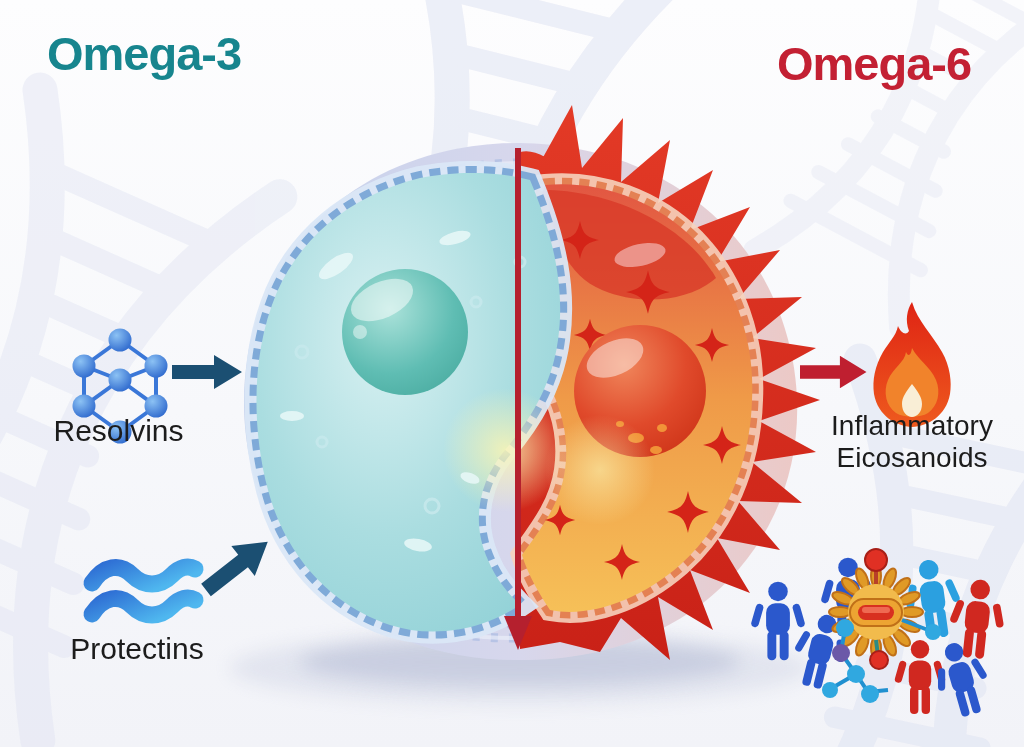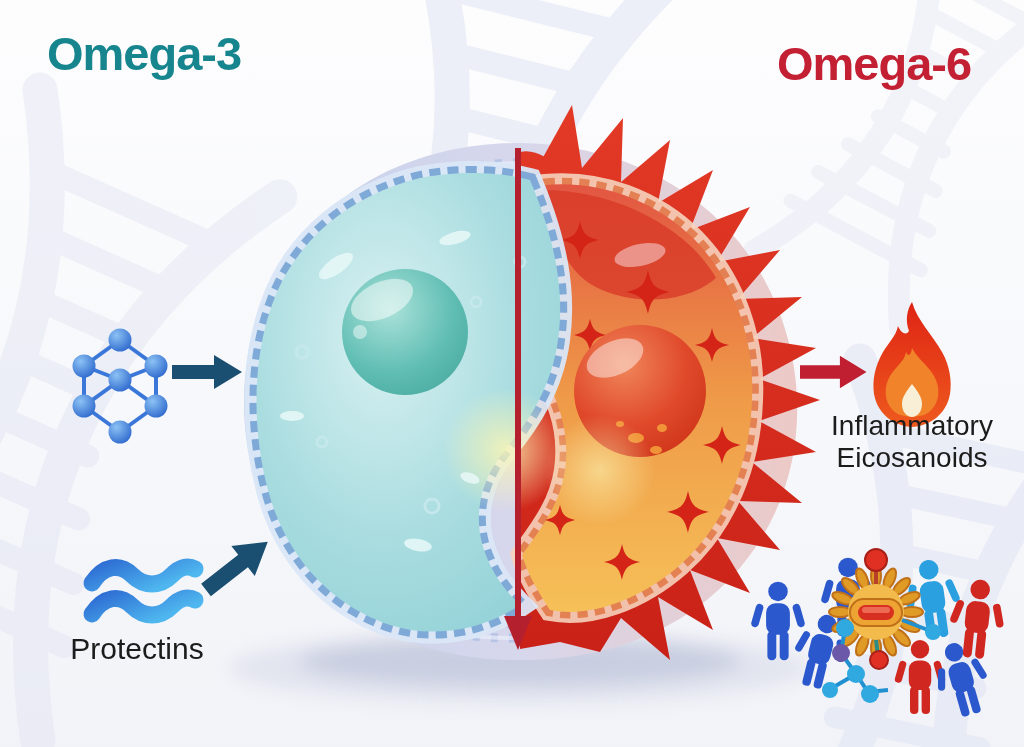--- a/index.html
+++ b/index.html
@@ -320,20 +320,21 @@
         <circle cx="856" cy="674" r="9" fill="#30a8e0"></circle>
         <circle cx="830" cy="690" r="8" fill="#30a8e0"></circle>
         <circle cx="870" cy="694" r="9" fill="#30a8e0"></circle>
       </g>
     </g>
   </svg>
 
   <div class="title title-omega3">Omega-3</div>
   <div class="title title-omega6">Omega-6</div>
 
+  <div class="lbl lbl-resolvins">Resolvins</div>
   <div class="lbl lbl-inflammatory">
     <span>Inflammatory</span><br>
     <span>Eicosanoids</span>
   </div>
 
   <div class="lbl lbl-protectins">Protectins</div>
 
 </div>
 
 </body></html>

